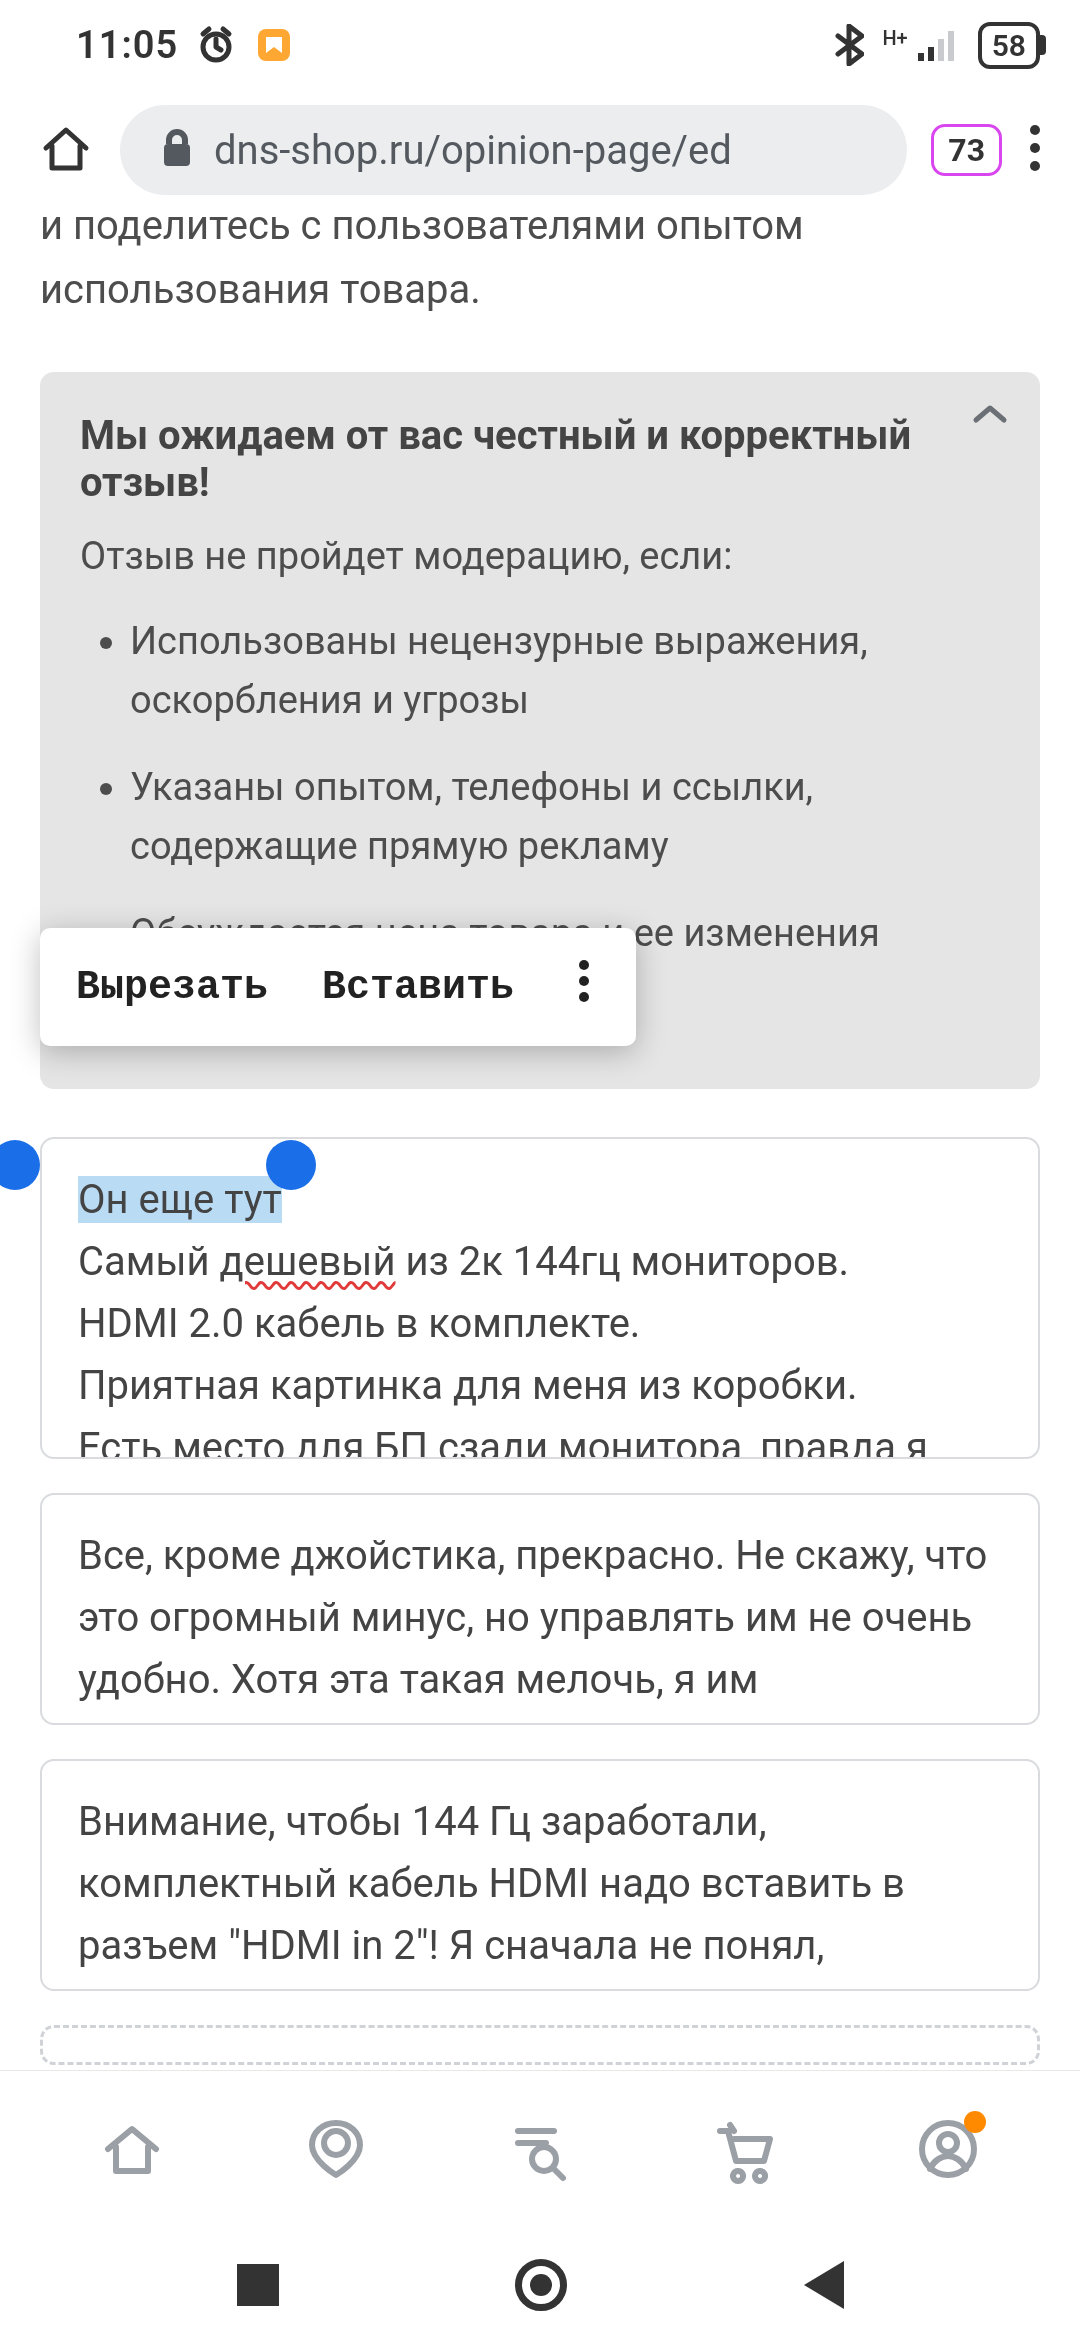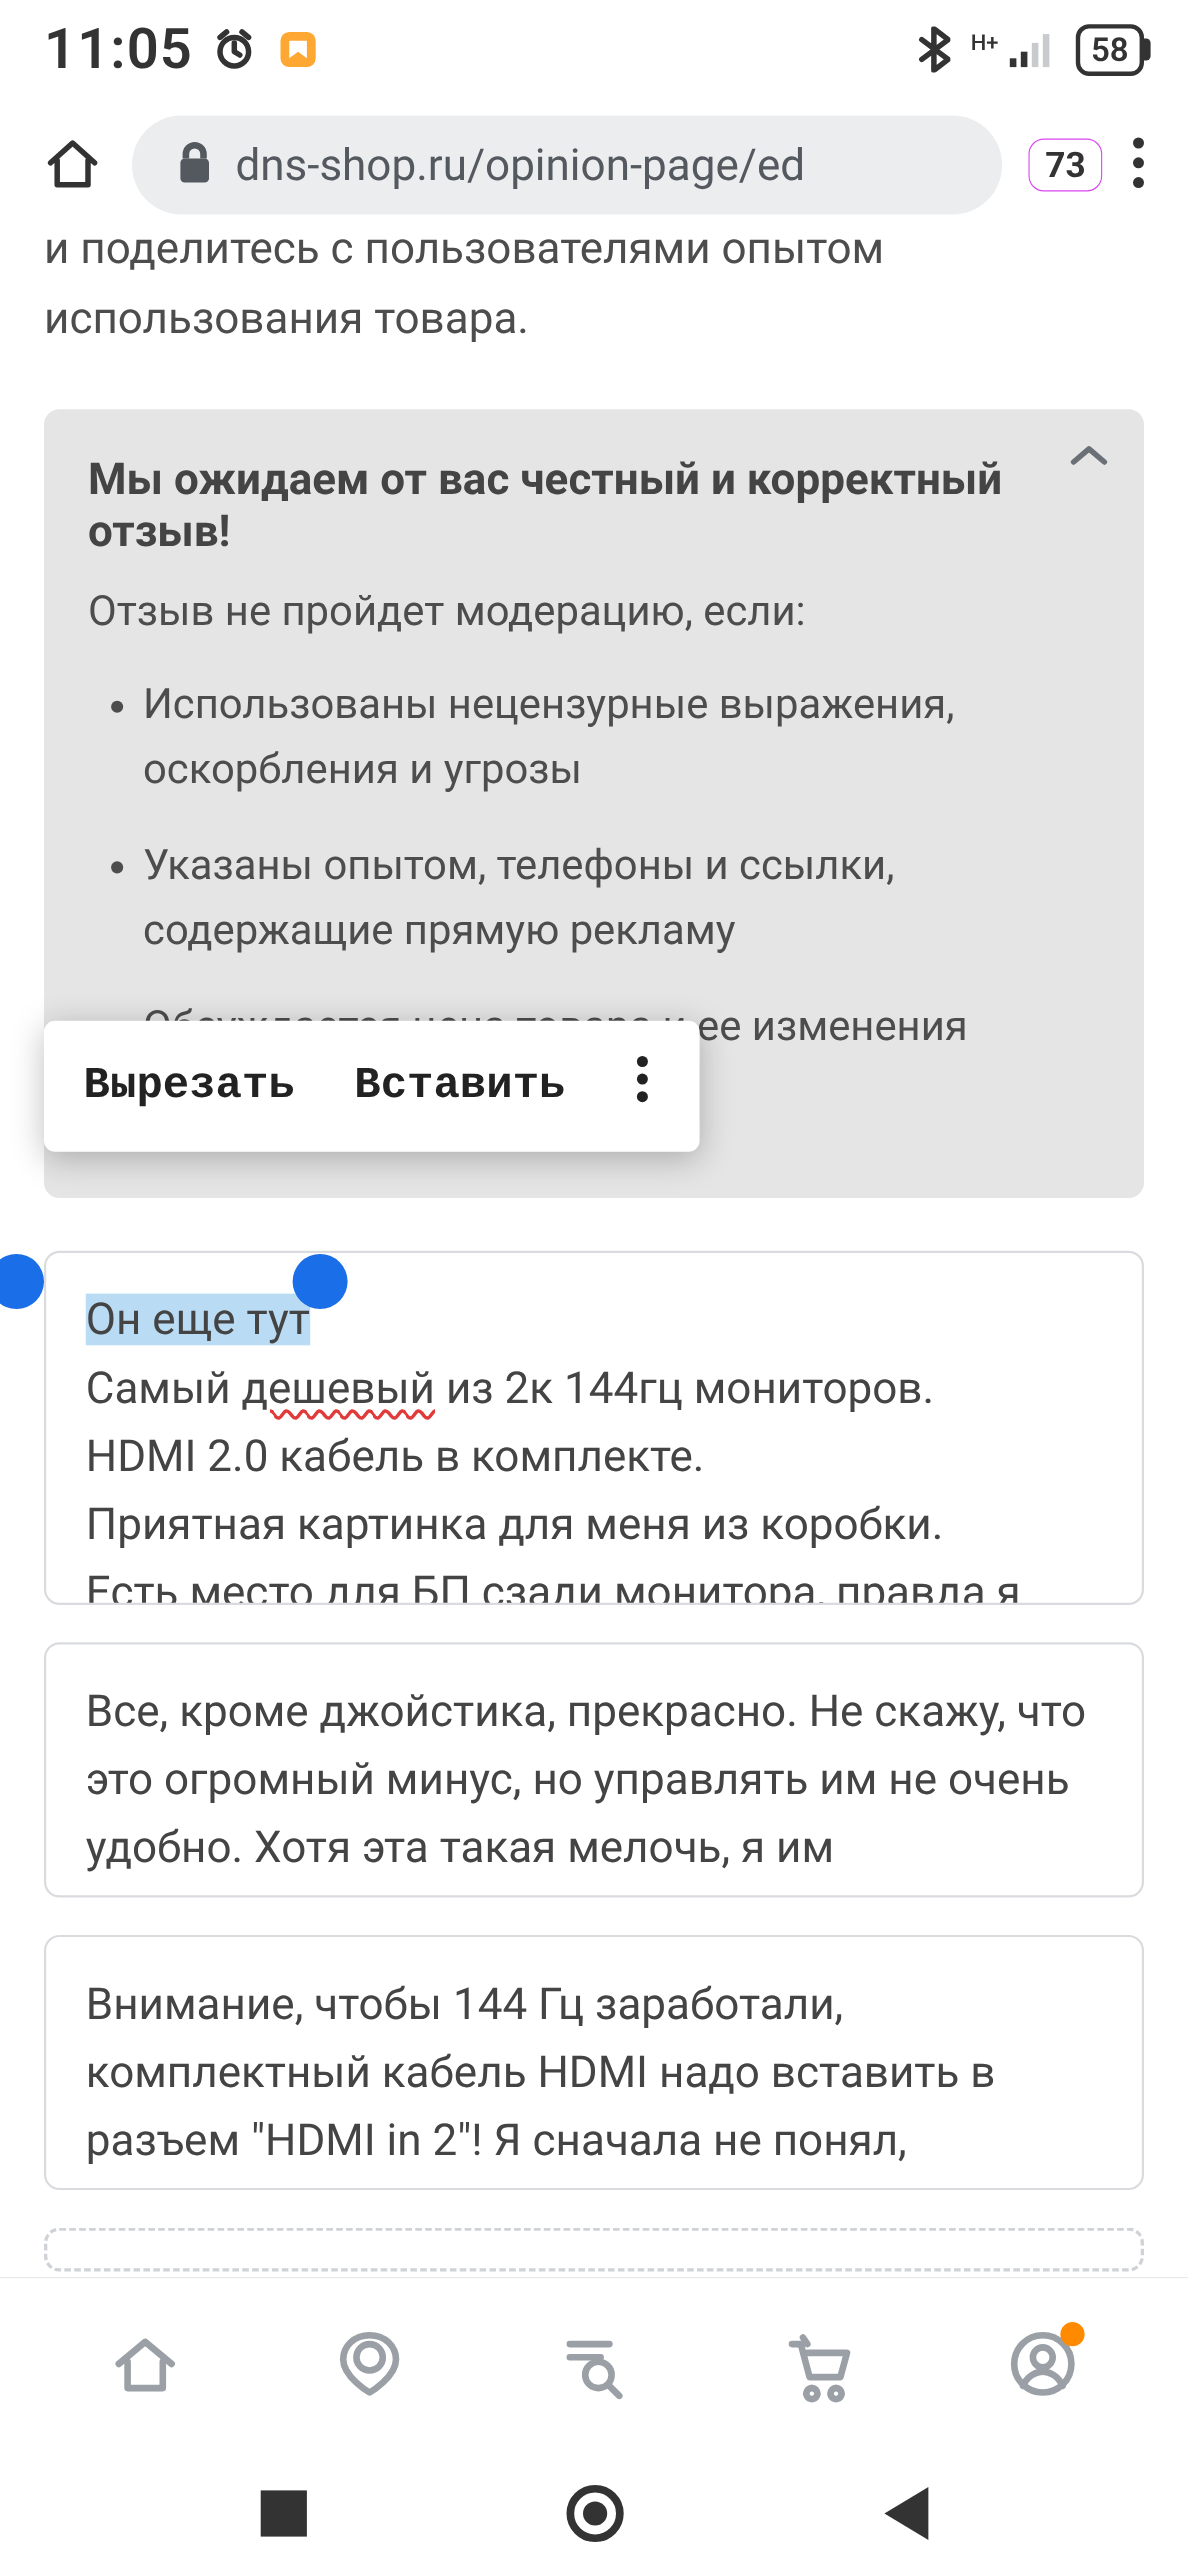--- a/index.html
+++ b/index.html
@@ -22,21 +22,21 @@
     padding: 0 40px;
     font-size: 36px;
     font-weight: 500;
     color: #333;
   }
   .status-left, .status-right {
     display: flex;
     align-items: center;
     gap: 18px;
   }
-  .status-left .time { font-size: 51px; font-weight: 600; letter-spacing: 1px; }
+  .status-left .time { font-size: 38px; font-weight: 600; letter-spacing: 1px; margin-left: 36px; }
   .alarm-icon svg, .app-icon svg, .bt-icon svg, .signal-icon svg { display:block; }
   .status-right .hplus { font-size: 20px; line-height:1; align-self:flex-start; margin-top:6px; margin-right:-10px;}
   .battery {
     display:flex; align-items:center; gap:4px;
     border:4px solid #333; border-radius:12px;
     padding:2px 10px; font-size:30px; font-weight:600;
     position:relative;
   }
   .battery::after{
     content:""; position:absolute; right:-10px; top:50%; transform:translateY(-50%);
@@ -60,21 +60,21 @@
     border-radius:45px;
     display:flex;
     align-items:center;
     gap:20px;
     padding:0 40px;
     overflow:hidden;
   }
   .url-text { font-size:40px; color:#54595f; white-space:nowrap; overflow:hidden; }
   .tab-count {
     flex:0 0 auto;
-    border:1px solid #d946ef;
+    border:3px solid #d946ef;
     border-radius:14px;
     padding:4px 14px;
     font-size:32px;
     font-weight:700;
   }
   .kebab { flex:0 0 auto; }
 
   
   .page {
     position:relative;

